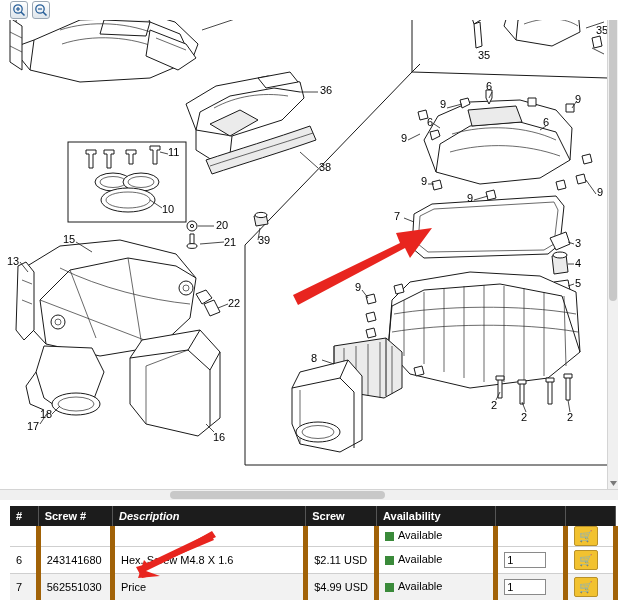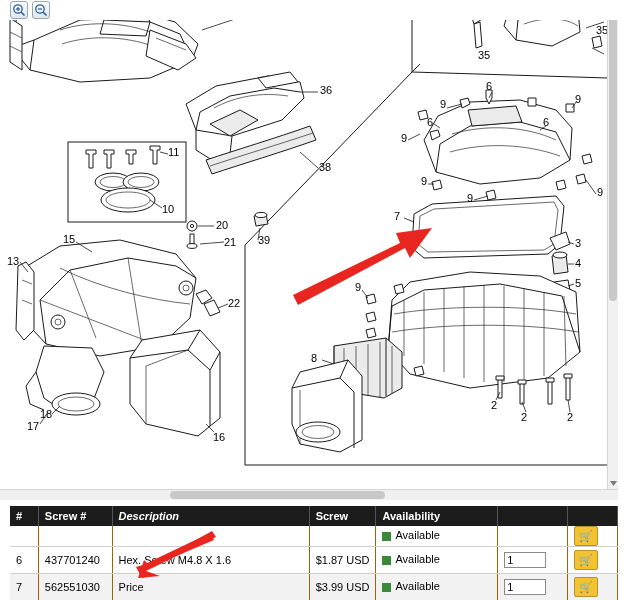--- a/index.html
+++ b/index.html
@@ -118,21 +118,21 @@
     font-weight: bold;
     text-align: left;
     padding: 4px 6px;
     border-right: 1px solid #555;
     white-space: nowrap;
     font-size: 11px;
   }
   .parts-table td {
     padding: 3px 6px;
     border-bottom: 1px solid #cfcfcf;
-    border-right: 1px solid #a16207;
+    border-right: 5px solid #a16207;
     vertical-align: middle;
     white-space: nowrap;
     background: #ffffff;
   }
   .parts-table tr.alt td { background: #f2f2f2; }
   .col-num { width: 18px; }
   .col-part { width: 62px; }
   .col-desc { width: 200px; font-style: italic; }
   .col-price { width: 52px; }
   .col-avail { width: 120px; }
@@ -524,42 +524,42 @@
             </svg>
         </span><span>Available</span>
       </td>
       <td></td>
       <td>
         <span class="cart-btn">🛒</span>
       </td>
     </tr>
     <tr>
       <td>6</td>
-      <td>437701240</td>
+      <td>243141680</td>
       <td>Hex. Screw M4.8 X 1.6</td>
-      <td>$1.87 USD</td>
+      <td>$2.11 USD</td>
       <td class="avail-cell">
         <span class="avail-icon">
           <svg width="9" height="9" viewBox="0 0 9 9">
               <rect x="0" y="0" width="9" height="9" fill="#3a8a3a"></rect>
             </svg>
         </span><span>Available</span>
       </td>
       <td>
         <input class="qty-input" type="text" value="1" style="">
       </td>
       <td>
         <span class="cart-btn">🛒</span>
       </td>
     </tr>
     <tr class="alt">
       <td>7</td>
       <td>562551030</td>
       <td>Price</td>
-      <td>$3.99 USD</td>
+      <td>$4.99 USD</td>
       <td class="avail-cell">
         <span class="avail-icon">
           <svg width="9" height="9" viewBox="0 0 9 9">
               <rect x="0" y="0" width="9" height="9" fill="#3a8a3a"></rect>
             </svg>
         </span><span>Available</span>
       </td>
       <td>
         <input class="qty-input" type="text" value="1" style="">
       </td>

